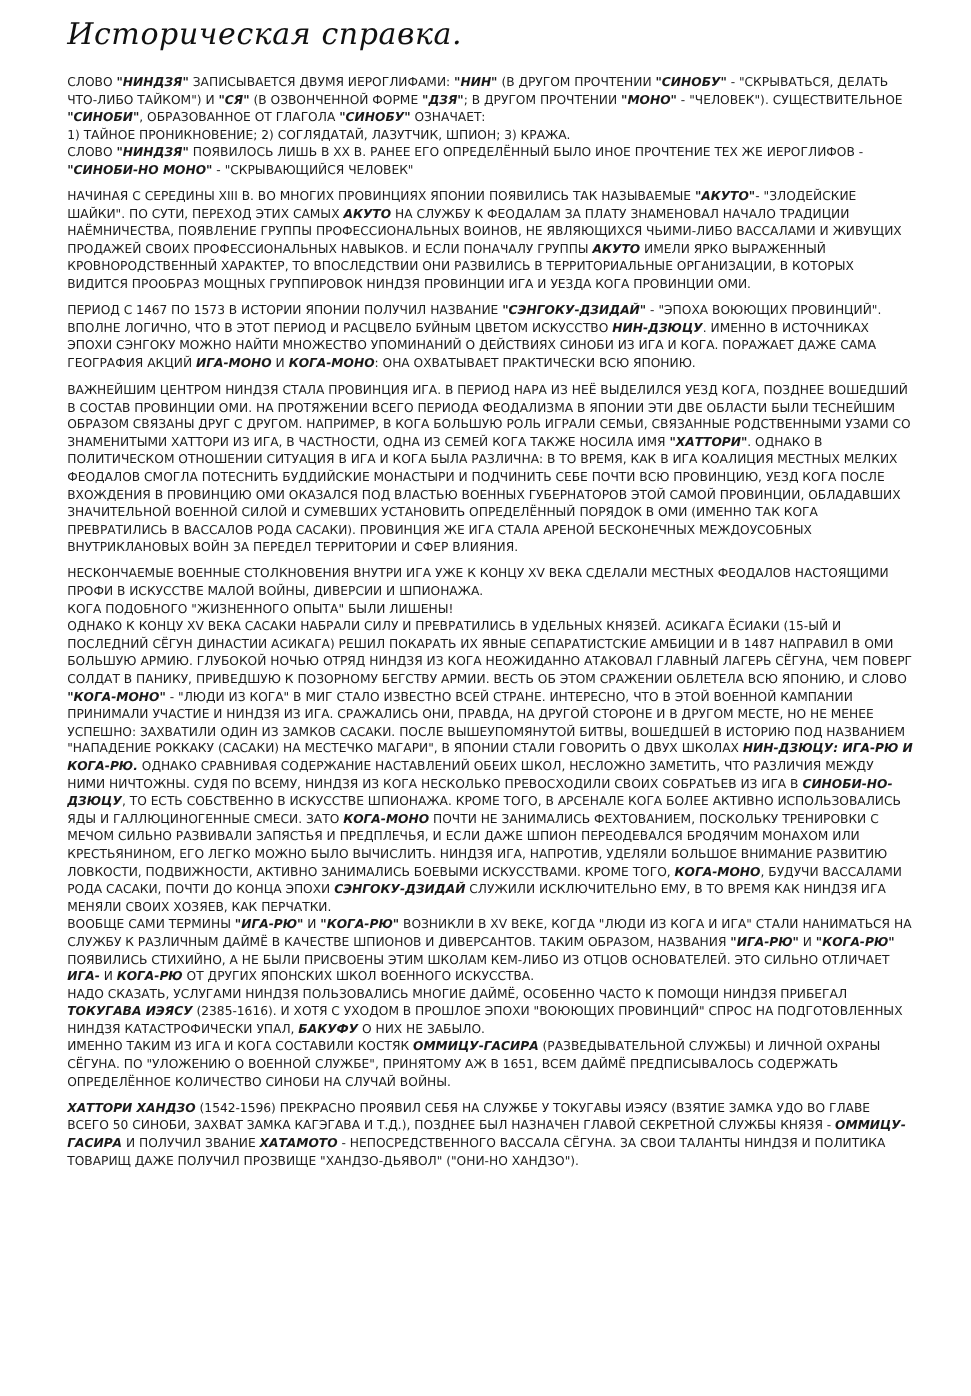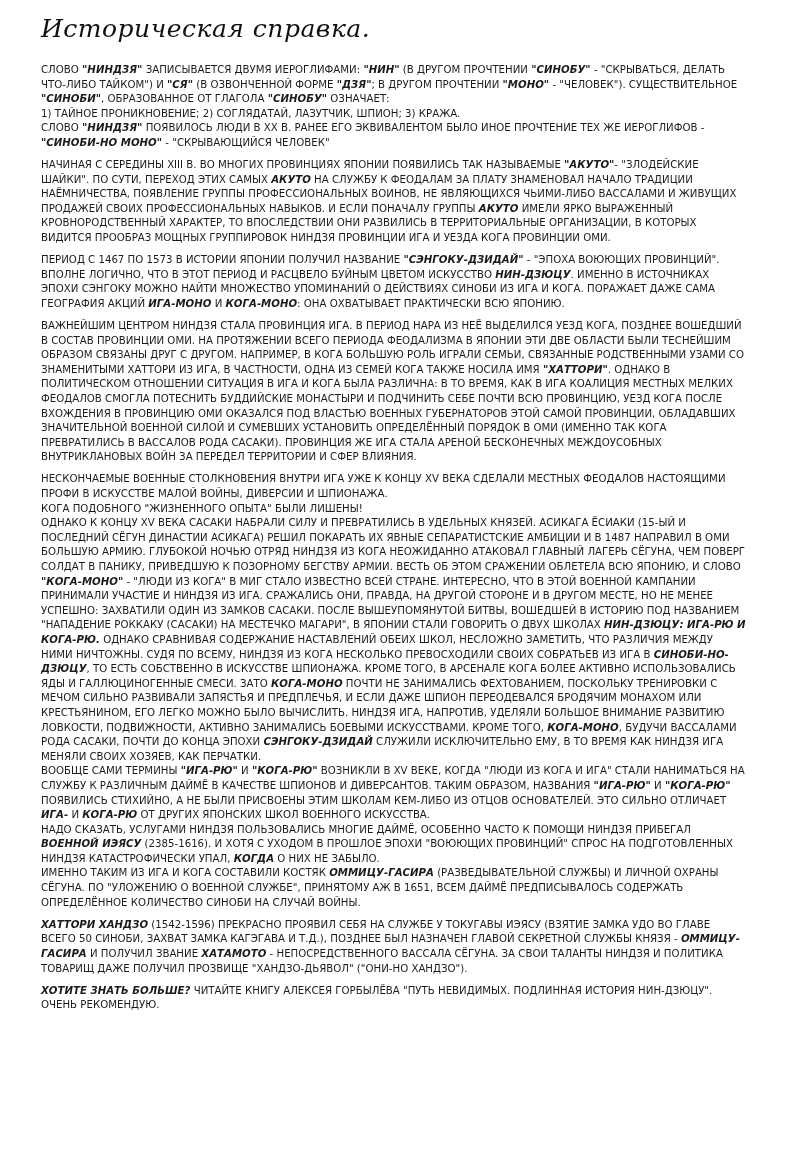--- a/index.html
+++ b/index.html
@@ -7,21 +7,21 @@
     padding: 0;
     background: #ffffff;
     width: 809px;
     height: 1163px;
     overflow: hidden;
   }
   .page {
     box-sizing: border-box;
     width: 809px;
     height: 1163px;
-    padding: 12px 34px 0 41px;
+    padding: 12px 34px 0 56px;
     background: #ffffff;
     color: #1b1b1b;
   }
   .title {
     font-family: "DejaVu Serif", serif;
     font-style: italic;
     font-weight: normal;
     font-size: 25px;
     letter-spacing: 0.5px;
     margin: 2px 0 20px 0;
@@ -46,26 +46,25 @@
   }
 </style>
 </head>
 <body>
 
 <div class="page">
   <h1 class="title">Историческая справка.</h1>
   <div class="body-text">
       <div class="para"><span>СЛОВО </span><span class="em">"НИНДЗЯ"</span><span> ЗАПИСЫВАЕТСЯ ДВУМЯ ИЕРОГЛИФАМИ: </span><span class="em">"НИН"</span><span> (В ДРУГОМ ПРОЧТЕНИИ </span><span class="em">"СИНОБУ"</span><span> - "СКРЫВАТЬСЯ, ДЕЛАТЬ ЧТО-ЛИБО ТАЙКОМ") И </span><span class="em">"СЯ"</span><span> (В ОЗВОНЧЕННОЙ ФОРМЕ </span><span class="em">"ДЗЯ"</span><span>; В ДРУГОМ ПРОЧТЕНИИ </span><span class="em">"МОНО"</span><span> - "ЧЕЛОВЕК"). СУЩЕСТВИТЕЛЬНОЕ </span><span class="em">"СИНОБИ"</span><span>, ОБРАЗОВАННОЕ ОТ ГЛАГОЛА </span><span class="em">"СИНОБУ"</span><span> ОЗНАЧАЕТ:
 1) ТАЙНОЕ ПРОНИКНОВЕНИЕ; 2) СОГЛЯДАТАЙ, ЛАЗУТЧИК, ШПИОН; 3) КРАЖА.
-СЛОВО </span><span class="em">"НИНДЗЯ"</span><span> ПОЯВИЛОСЬ ЛЮДИ В XX В. РАНЕЕ ЕГО ЭКВИВАЛЕНТОМ БЫЛО ИНОЕ ПРОЧТЕНИЕ ТЕХ ЖЕ ИЕРОГЛИФОВ - </span><span class="em">"СИНОБИ-НО МОНО"</span><span> - "СКРЫВАЮЩИЙСЯ ЧЕЛОВЕК"</span></div>
+СЛОВО </span><span class="em">"НИНДЗЯ"</span><span> ПОЯВИЛОСЬ ЛИШЬ В XX В. РАНЕЕ ЕГО ОПРЕДЕЛЁННЫЙ БЫЛО ИНОЕ ПРОЧТЕНИЕ ТЕХ ЖЕ ИЕРОГЛИФОВ - </span><span class="em">"СИНОБИ-НО МОНО"</span><span> - "СКРЫВАЮЩИЙСЯ ЧЕЛОВЕК"</span></div>
       <div class="para"><span>НАЧИНАЯ С СЕРЕДИНЫ XIII В. ВО МНОГИХ ПРОВИНЦИЯХ ЯПОНИИ ПОЯВИЛИСЬ ТАК НАЗЫВАЕМЫЕ </span><span class="em">"АКУТО"</span><span>- "ЗЛОДЕЙСКИЕ ШАЙКИ". ПО СУТИ, ПЕРЕХОД ЭТИХ САМЫХ </span><span class="em">АКУТО</span><span> НА СЛУЖБУ К ФЕОДАЛАМ ЗА ПЛАТУ ЗНАМЕНОВАЛ НАЧАЛО ТРАДИЦИИ НАЁМНИЧЕСТВА, ПОЯВЛЕНИЕ ГРУППЫ ПРОФЕССИОНАЛЬНЫХ ВОИНОВ, НЕ ЯВЛЯЮЩИХСЯ ЧЬИМИ-ЛИБО ВАССАЛАМИ И ЖИВУЩИХ ПРОДАЖЕЙ СВОИХ ПРОФЕССИОНАЛЬНЫХ НАВЫКОВ. И ЕСЛИ ПОНАЧАЛУ ГРУППЫ </span><span class="em">АКУТО</span><span> ИМЕЛИ ЯРКО ВЫРАЖЕННЫЙ КРОВНОРОДСТВЕННЫЙ ХАРАКТЕР, ТО ВПОСЛЕДСТВИИ ОНИ РАЗВИЛИСЬ В ТЕРРИТОРИАЛЬНЫЕ ОРГАНИЗАЦИИ, В КОТОРЫХ ВИДИТСЯ ПРООБРАЗ МОЩНЫХ ГРУППИРОВОК НИНДЗЯ ПРОВИНЦИИ ИГА И УЕЗДА КОГА ПРОВИНЦИИ ОМИ.</span></div>
       <div class="para"><span>ПЕРИОД С 1467 ПО 1573 В ИСТОРИИ ЯПОНИИ ПОЛУЧИЛ НАЗВАНИЕ </span><span class="em">"СЭНГОКУ-ДЗИДАЙ"</span><span> - "ЭПОХА ВОЮЮЩИХ ПРОВИНЦИЙ". ВПОЛНЕ ЛОГИЧНО, ЧТО В ЭТОТ ПЕРИОД И РАСЦВЕЛО БУЙНЫМ ЦВЕТОМ ИСКУССТВО </span><span class="em">НИН-ДЗЮЦУ</span><span>. ИМЕННО В ИСТОЧНИКАХ ЭПОХИ СЭНГОКУ МОЖНО НАЙТИ МНОЖЕСТВО УПОМИНАНИЙ О ДЕЙСТВИЯХ СИНОБИ ИЗ ИГА И КОГА. ПОРАЖАЕТ ДАЖЕ САМА ГЕОГРАФИЯ АКЦИЙ </span><span class="em">ИГА-МОНО</span><span> И </span><span class="em">КОГА-МОНО</span><span>: ОНА ОХВАТЫВАЕТ ПРАКТИЧЕСКИ ВСЮ ЯПОНИЮ.</span></div>
       <div class="para"><span>ВАЖНЕЙШИМ ЦЕНТРОМ НИНДЗЯ СТАЛА ПРОВИНЦИЯ ИГА. В ПЕРИОД НАРА ИЗ НЕЁ ВЫДЕЛИЛСЯ УЕЗД КОГА, ПОЗДНЕЕ ВОШЕДШИЙ В СОСТАВ ПРОВИНЦИИ ОМИ. НА ПРОТЯЖЕНИИ ВСЕГО ПЕРИОДА ФЕОДАЛИЗМА В ЯПОНИИ ЭТИ ДВЕ ОБЛАСТИ БЫЛИ ТЕСНЕЙШИМ ОБРАЗОМ СВЯЗАНЫ ДРУГ С ДРУГОМ. НАПРИМЕР, В КОГА БОЛЬШУЮ РОЛЬ ИГРАЛИ СЕМЬИ, СВЯЗАННЫЕ РОДСТВЕННЫМИ УЗАМИ СО ЗНАМЕНИТЫМИ ХАТТОРИ ИЗ ИГА, В ЧАСТНОСТИ, ОДНА ИЗ СЕМЕЙ КОГА ТАКЖЕ НОСИЛА ИМЯ </span><span class="em">"ХАТТОРИ"</span><span>. ОДНАКО В ПОЛИТИЧЕСКОМ ОТНОШЕНИИ СИТУАЦИЯ В ИГА И КОГА БЫЛА РАЗЛИЧНА: В ТО ВРЕМЯ, КАК В ИГА КОАЛИЦИЯ МЕСТНЫХ МЕЛКИХ ФЕОДАЛОВ СМОГЛА ПОТЕСНИТЬ БУДДИЙСКИЕ МОНАСТЫРИ И ПОДЧИНИТЬ СЕБЕ ПОЧТИ ВСЮ ПРОВИНЦИЮ, УЕЗД КОГА ПОСЛЕ ВХОЖДЕНИЯ В ПРОВИНЦИЮ ОМИ ОКАЗАЛСЯ ПОД ВЛАСТЬЮ ВОЕННЫХ ГУБЕРНАТОРОВ ЭТОЙ САМОЙ ПРОВИНЦИИ, ОБЛАДАВШИХ ЗНАЧИТЕЛЬНОЙ ВОЕННОЙ СИЛОЙ И СУМЕВШИХ УСТАНОВИТЬ ОПРЕДЕЛЁННЫЙ ПОРЯДОК В ОМИ (ИМЕННО ТАК КОГА ПРЕВРАТИЛИСЬ В ВАССАЛОВ РОДА САСАКИ). ПРОВИНЦИЯ ЖЕ ИГА СТАЛА АРЕНОЙ БЕСКОНЕЧНЫХ МЕЖДОУСОБНЫХ ВНУТРИКЛАНОВЫХ ВОЙН ЗА ПЕРЕДЕЛ ТЕРРИТОРИИ И СФЕР ВЛИЯНИЯ.</span></div>
       <div class="para"><span>НЕСКОНЧАЕМЫЕ ВОЕННЫЕ СТОЛКНОВЕНИЯ ВНУТРИ ИГА УЖЕ К КОНЦУ XV ВЕКА СДЕЛАЛИ МЕСТНЫХ ФЕОДАЛОВ НАСТОЯЩИМИ ПРОФИ В ИСКУССТВЕ МАЛОЙ ВОЙНЫ, ДИВЕРСИИ И ШПИОНАЖА.
 КОГА ПОДОБНОГО "ЖИЗНЕННОГО ОПЫТА" БЫЛИ ЛИШЕНЫ!
 ОДНАКО К КОНЦУ XV ВЕКА САСАКИ НАБРАЛИ СИЛУ И ПРЕВРАТИЛИСЬ В УДЕЛЬНЫХ КНЯЗЕЙ. АСИКАГА ЁСИАКИ (15-ЫЙ И ПОСЛЕДНИЙ СЁГУН ДИНАСТИИ АСИКАГА) РЕШИЛ ПОКАРАТЬ ИХ ЯВНЫЕ СЕПАРАТИСТСКИЕ АМБИЦИИ И В 1487 НАПРАВИЛ В ОМИ БОЛЬШУЮ АРМИЮ. ГЛУБОКОЙ НОЧЬЮ ОТРЯД НИНДЗЯ ИЗ КОГА НЕОЖИДАННО АТАКОВАЛ ГЛАВНЫЙ ЛАГЕРЬ СЁГУНА, ЧЕМ ПОВЕРГ СОЛДАТ В ПАНИКУ, ПРИВЕДШУЮ К ПОЗОРНОМУ БЕГСТВУ АРМИИ. ВЕСТЬ ОБ ЭТОМ СРАЖЕНИИ ОБЛЕТЕЛА ВСЮ ЯПОНИЮ, И СЛОВО </span><span class="em">"КОГА-МОНО"</span><span> - "ЛЮДИ ИЗ КОГА" В МИГ СТАЛО ИЗВЕСТНО ВСЕЙ СТРАНЕ. ИНТЕРЕСНО, ЧТО В ЭТОЙ ВОЕННОЙ КАМПАНИИ ПРИНИМАЛИ УЧАСТИЕ И НИНДЗЯ ИЗ ИГА. СРАЖАЛИСЬ ОНИ, ПРАВДА, НА ДРУГОЙ СТОРОНЕ И В ДРУГОМ МЕСТЕ, НО НЕ МЕНЕЕ УСПЕШНО: ЗАХВАТИЛИ ОДИН ИЗ ЗАМКОВ САСАКИ. ПОСЛЕ ВЫШЕУПОМЯНУТОЙ БИТВЫ, ВОШЕДШЕЙ В ИСТОРИЮ ПОД НАЗВАНИЕМ "НАПАДЕНИЕ РОККАКУ (САСАКИ) НА МЕСТЕЧКО МАГАРИ", В ЯПОНИИ СТАЛИ ГОВОРИТЬ О ДВУХ ШКОЛАХ </span><span class="em">НИН-ДЗЮЦУ: ИГА-РЮ И КОГА-РЮ.</span><span> ОДНАКО СРАВНИВАЯ СОДЕРЖАНИЕ НАСТАВЛЕНИЙ ОБЕИХ ШКОЛ, НЕСЛОЖНО ЗАМЕТИТЬ, ЧТО РАЗЛИЧИЯ МЕЖДУ НИМИ НИЧТОЖНЫ. СУДЯ ПО ВСЕМУ, НИНДЗЯ ИЗ КОГА НЕСКОЛЬКО ПРЕВОСХОДИЛИ СВОИХ СОБРАТЬЕВ ИЗ ИГА В </span><span class="em">СИНОБИ-НО-ДЗЮЦУ</span><span>, ТО ЕСТЬ СОБСТВЕННО В ИСКУССТВЕ ШПИОНАЖА. КРОМЕ ТОГО, В АРСЕНАЛЕ КОГА БОЛЕЕ АКТИВНО ИСПОЛЬЗОВАЛИСЬ ЯДЫ И ГАЛЛЮЦИНОГЕННЫЕ СМЕСИ. ЗАТО </span><span class="em">КОГА-МОНО</span><span> ПОЧТИ НЕ ЗАНИМАЛИСЬ ФЕХТОВАНИЕМ, ПОСКОЛЬКУ ТРЕНИРОВКИ С МЕЧОМ СИЛЬНО РАЗВИВАЛИ ЗАПЯСТЬЯ И ПРЕДПЛЕЧЬЯ, И ЕСЛИ ДАЖЕ ШПИОН ПЕРЕОДЕВАЛСЯ БРОДЯЧИМ МОНАХОМ ИЛИ КРЕСТЬЯНИНОМ, ЕГО ЛЕГКО МОЖНО БЫЛО ВЫЧИСЛИТЬ. НИНДЗЯ ИГА, НАПРОТИВ, УДЕЛЯЛИ БОЛЬШОЕ ВНИМАНИЕ РАЗВИТИЮ ЛОВКОСТИ, ПОДВИЖНОСТИ, АКТИВНО ЗАНИМАЛИСЬ БОЕВЫМИ ИСКУССТВАМИ. КРОМЕ ТОГО, </span><span class="em">КОГА-МОНО</span><span>, БУДУЧИ ВАССАЛАМИ РОДА САСАКИ, ПОЧТИ ДО КОНЦА ЭПОХИ </span><span class="em">СЭНГОКУ-ДЗИДАЙ</span><span> СЛУЖИЛИ ИСКЛЮЧИТЕЛЬНО ЕМУ, В ТО ВРЕМЯ КАК НИНДЗЯ ИГА МЕНЯЛИ СВОИХ ХОЗЯЕВ, КАК ПЕРЧАТКИ.
 ВООБЩЕ САМИ ТЕРМИНЫ </span><span class="em">"ИГА-РЮ"</span><span> И </span><span class="em">"КОГА-РЮ"</span><span> ВОЗНИКЛИ В XV ВЕКЕ, КОГДА "ЛЮДИ ИЗ КОГА И ИГА" СТАЛИ НАНИМАТЬСЯ НА СЛУЖБУ К РАЗЛИЧНЫМ ДАЙМЁ В КАЧЕСТВЕ ШПИОНОВ И ДИВЕРСАНТОВ. ТАКИМ ОБРАЗОМ, НАЗВАНИЯ </span><span class="em">"ИГА-РЮ"</span><span> И </span><span class="em">"КОГА-РЮ"</span><span> ПОЯВИЛИСЬ СТИХИЙНО, А НЕ БЫЛИ ПРИСВОЕНЫ ЭТИМ ШКОЛАМ КЕМ-ЛИБО ИЗ ОТЦОВ ОСНОВАТЕЛЕЙ. ЭТО СИЛЬНО ОТЛИЧАЕТ </span><span class="em">ИГА-</span><span> И </span><span class="em">КОГА-РЮ</span><span> ОТ ДРУГИХ ЯПОНСКИХ ШКОЛ ВОЕННОГО ИСКУССТВА.
-НАДО СКАЗАТЬ, УСЛУГАМИ НИНДЗЯ ПОЛЬЗОВАЛИСЬ МНОГИЕ ДАЙМЁ, ОСОБЕННО ЧАСТО К ПОМОЩИ НИНДЗЯ ПРИБЕГАЛ </span><span class="em">ВОЕННОЙ ИЭЯСУ</span><span> (2385-1616). И ХОТЯ С УХОДОМ В ПРОШЛОЕ ЭПОХИ "ВОЮЮЩИХ ПРОВИНЦИЙ" СПРОС НА ПОДГОТОВЛЕННЫХ НИНДЗЯ КАТАСТРОФИЧЕСКИ УПАЛ, </span><span class="em">КОГДА</span><span> О НИХ НЕ ЗАБЫЛО.
+НАДО СКАЗАТЬ, УСЛУГАМИ НИНДЗЯ ПОЛЬЗОВАЛИСЬ МНОГИЕ ДАЙМЁ, ОСОБЕННО ЧАСТО К ПОМОЩИ НИНДЗЯ ПРИБЕГАЛ </span><span class="em">ТОКУГАВА ИЭЯСУ</span><span> (2385-1616). И ХОТЯ С УХОДОМ В ПРОШЛОЕ ЭПОХИ "ВОЮЮЩИХ ПРОВИНЦИЙ" СПРОС НА ПОДГОТОВЛЕННЫХ НИНДЗЯ КАТАСТРОФИЧЕСКИ УПАЛ, </span><span class="em">БАКУФУ</span><span> О НИХ НЕ ЗАБЫЛО.
 ИМЕННО ТАКИМ ИЗ ИГА И КОГА СОСТАВИЛИ КОСТЯК </span><span class="em">ОММИЦУ-ГАСИРА</span><span> (РАЗВЕДЫВАТЕЛЬНОЙ СЛУЖБЫ) И ЛИЧНОЙ ОХРАНЫ СЁГУНА. ПО "УЛОЖЕНИЮ О ВОЕННОЙ СЛУЖБЕ", ПРИНЯТОМУ АЖ В 1651, ВСЕМ ДАЙМЁ ПРЕДПИСЫВАЛОСЬ СОДЕРЖАТЬ ОПРЕДЕЛЁННОЕ КОЛИЧЕСТВО СИНОБИ НА СЛУЧАЙ ВОЙНЫ.</span></div>
       <div class="para"><span class="em">ХАТТОРИ ХАНДЗО</span><span> (1542-1596) ПРЕКРАСНО ПРОЯВИЛ СЕБЯ НА СЛУЖБЕ У ТОКУГАВЫ ИЭЯСУ (ВЗЯТИЕ ЗАМКА УДО ВО ГЛАВЕ ВСЕГО 50 СИНОБИ, ЗАХВАТ ЗАМКА КАГЭГАВА И Т.Д.), ПОЗДНЕЕ БЫЛ НАЗНАЧЕН ГЛАВОЙ СЕКРЕТНОЙ СЛУЖБЫ КНЯЗЯ - </span><span class="em">ОММИЦУ-ГАСИРА</span><span> И ПОЛУЧИЛ ЗВАНИЕ </span><span class="em">ХАТАМОТО</span><span> - НЕПОСРЕДСТВЕННОГО ВАССАЛА СЁГУНА. ЗА СВОИ ТАЛАНТЫ НИНДЗЯ И ПОЛИТИКА ТОВАРИЩ ДАЖЕ ПОЛУЧИЛ ПРОЗВИЩЕ "ХАНДЗО-ДЬЯВОЛ" ("ОНИ-НО ХАНДЗО").</span></div>
-      <div class="para"><span class="em">ХОТИТЕ ЗНАТЬ БОЛЬШЕ?</span><span> ЧИТАЙТЕ КНИГУ АЛЕКСЕЯ ГОРБЫЛЁВА "ПУТЬ НЕВИДИМЫХ. ПОДЛИННАЯ ИСТОРИЯ НИН-ДЗЮЦУ". ОЧЕНЬ РЕКОМЕНДУЮ.</span></div>
     </div>
 </div>
 
 </body></html>

